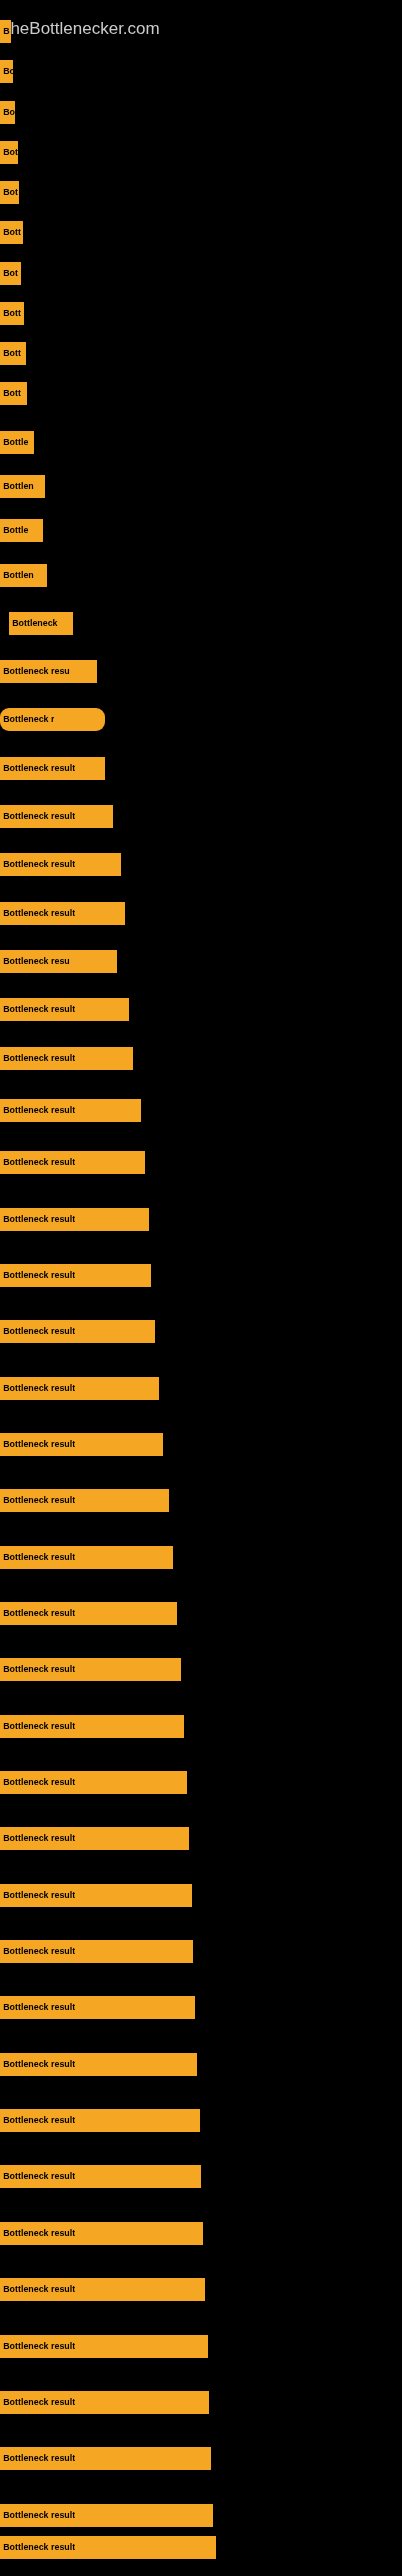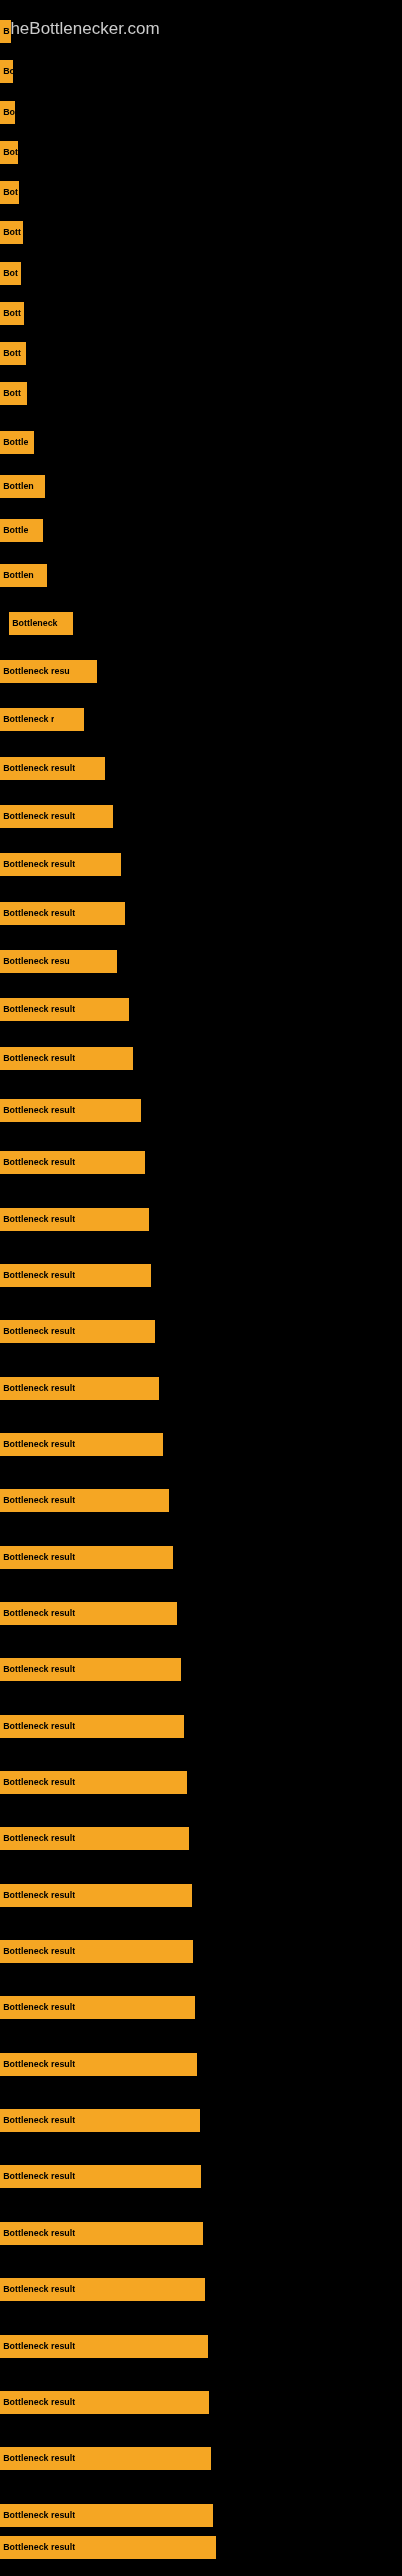--- a/index.html
+++ b/index.html
@@ -127,21 +127,21 @@
       <div class="bar" style="width: 64px;">
         <span class="bar-label">Bottleneck</span>
       </div>
     </div>
     <div class="bar-container" style="top: 660px; left: 0px;">
       <div class="bar" style="width: 97px;">
         <span class="bar-label">Bottleneck resu</span>
       </div>
     </div>
     <div class="bar-container" style="top: 708px; left: 0px;">
-      <div class="bar" style="width: 84px;">
+      <div class="bar" style="width: 105px; border-radius: 9px;">
         <span class="bar-label">Bottleneck r</span>
       </div>
     </div>
     <div class="bar-container" style="top: 757px; left: 0px;">
       <div class="bar" style="width: 105px;">
         <span class="bar-label">Bottleneck result</span>
       </div>
     </div>
     <div class="bar-container" style="top: 805px; left: 0px;">
       <div class="bar" style="width: 113px;">

